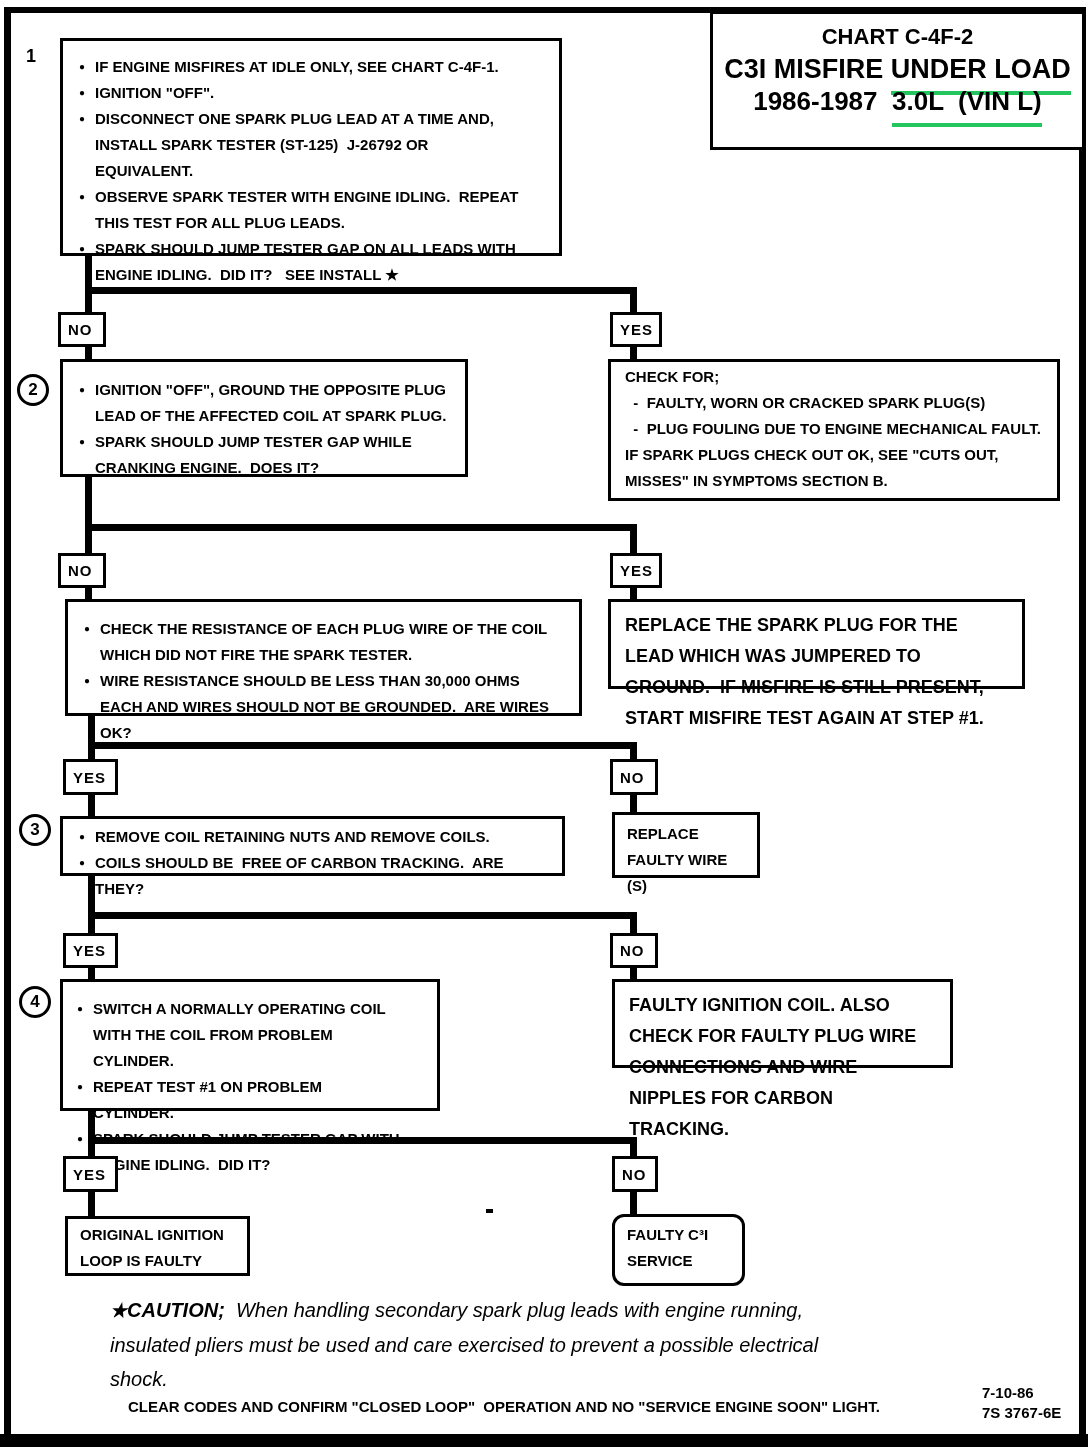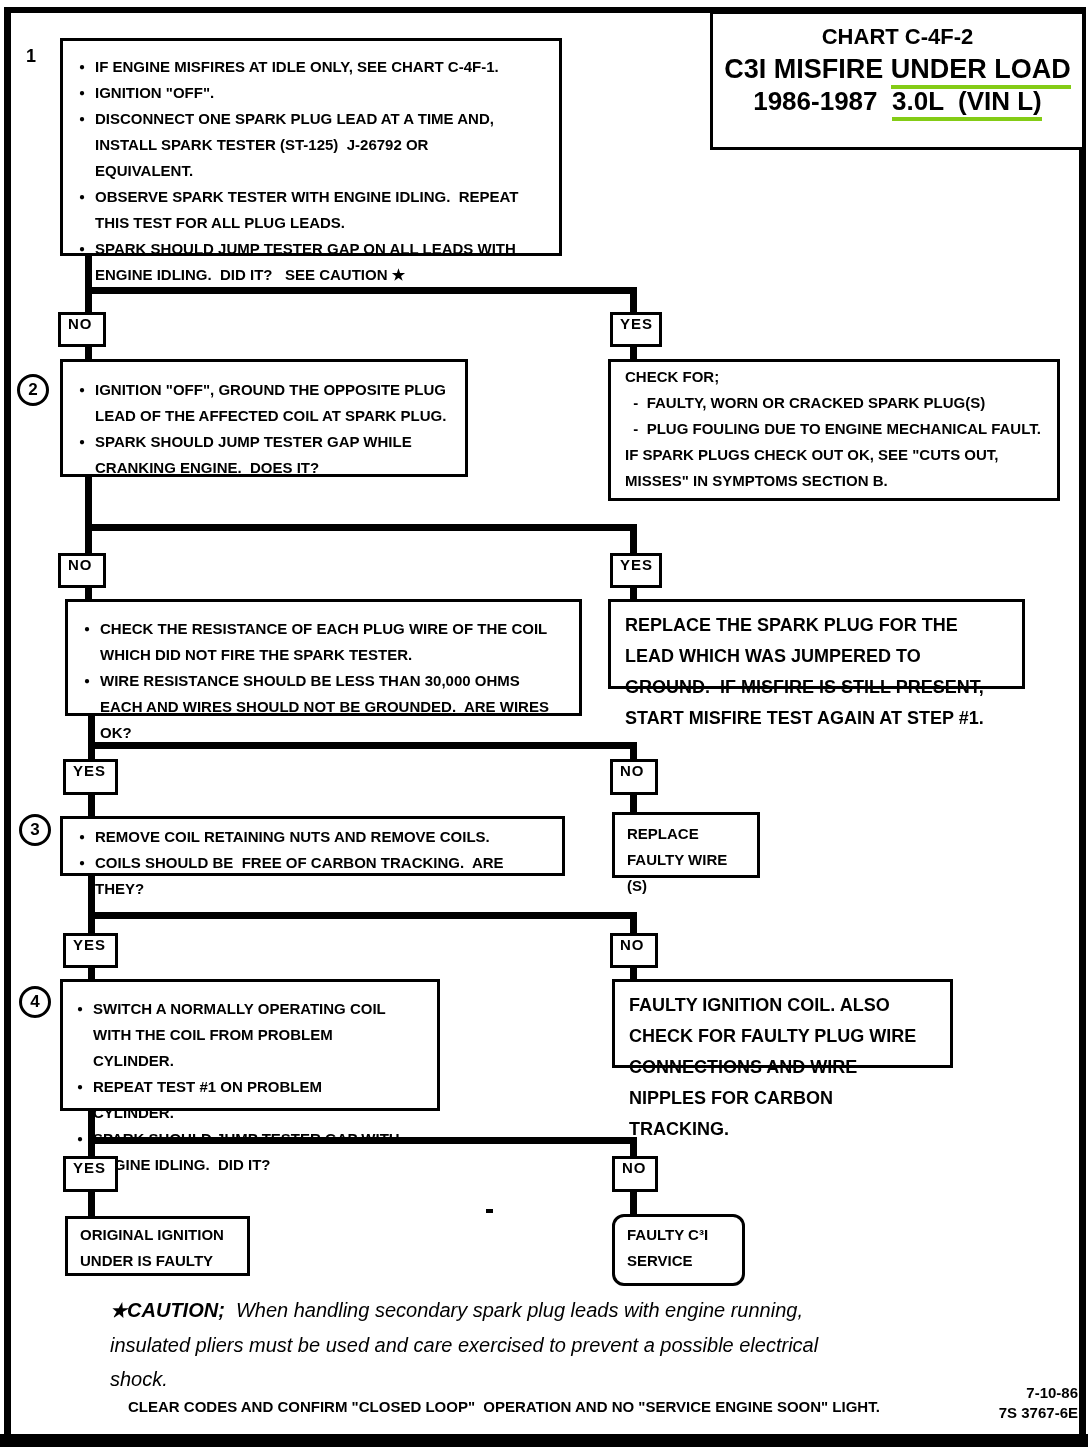--- a/index.html
+++ b/index.html
@@ -12,38 +12,38 @@
   .ink{background:#000;}
   
   .fbox{position:absolute;border:3px solid #000;background:#fff;box-sizing:border-box;}
   .bullets .bullet-item{position:relative;padding-left:16px;line-height:26px;font-size:15px;}
   .bullets .dot{position:absolute;left:0;top:0;font-size:10px;line-height:26px;}
   .btxt{white-space:pre-wrap;}
   .tline{line-height:26px;font-size:15px;white-space:pre-wrap;}
   .plain-text{line-height:31px;font-size:18px;white-space:pre-wrap;}
   
   .lbl{position:absolute;border:3px solid #000;background:#fff;box-sizing:border-box;
-       font-size:15px;letter-spacing:1px;padding-left:7px;display:flex;align-items:flex-start;}
+       font-size:15px;letter-spacing:1px;padding-left:7px;display:flex;align-items:center;}
   
   .circ{position:absolute;width:32px;height:32px;border:3px solid #000;border-radius:50%;
         box-sizing:border-box;font-size:17px;display:flex;align-items:center;justify-content:center;background:#fff;}
   .stepnum{position:absolute;font-size:18px;}
   
   .title-box{position:absolute;left:710px;top:11px;width:375px;height:139px;border:3px solid #000;
              box-sizing:border-box;text-align:center;background:#fff;}
   .t1{font-size:22px;letter-spacing:0px;margin-top:10px;white-space:pre;}
   .t2{font-size:27px;margin-top:4px;white-space:pre;}
   .t3{font-size:26px;margin-top:1px;white-space:pre;}
-  .u{border-bottom:4px solid #84cc16;padding-bottom:1px;}
+  .u{border-bottom:4px solid #22c55e;padding-bottom:7px;}
   
   .caution{position:absolute;left:110px;top:1293px;width:740px;font-size:20px;line-height:34px;font-weight:normal;font-style:italic;}
   .caution .cstar{font-weight:bold;font-size:19px;}
   .caution .clabel{font-weight:bold;}
   .footer-note{position:absolute;left:128px;top:1398px;font-size:15px;white-space:pre-wrap;}
-  .stamp{position:absolute;left:982px;top:1383px;width:96px;font-size:15px;line-height:20px;text-align:right;}
+  .stamp{position:absolute;left:982px;top:1383px;width:96px;font-size:15px;line-height:20px;text-align:left;}
   .speck{position:absolute;background:#000;}
 </style>
 </head>
 <body>
 
 <div class="page">
 
   <div class="abs ink" style="left:8px;top:7px;width:1077px;height:6px;"></div>
   <div class="abs ink" style="left:4px;top:7px;width:7px;height:1427px;"></div>
   <div class="abs ink" style="left:1079px;top:7px;width:7px;height:1427px;"></div>
@@ -56,21 +56,21 @@
   </div>
 
   <div class="stepnum" style="left:26px;top:46px;">1</div>
   <div class="fbox" style="left:60px;top:38px;width:502px;height:218px;padding:13px 38px 10px 16px;">
     <div class="bullets">
 
     <div class="bullet-item"><span class="dot">●</span><span class="btxt">IF ENGINE MISFIRES AT IDLE ONLY, SEE CHART C-4F-1.</span></div>
         <div class="bullet-item"><span class="dot">●</span><span class="btxt">IGNITION "OFF".</span></div>
         <div class="bullet-item"><span class="dot">●</span><span class="btxt">DISCONNECT ONE SPARK PLUG LEAD AT A TIME AND, INSTALL SPARK TESTER (ST-125)  J-26792 OR EQUIVALENT.</span></div>
         <div class="bullet-item"><span class="dot">●</span><span class="btxt">OBSERVE SPARK TESTER WITH ENGINE IDLING.  REPEAT THIS TEST FOR ALL PLUG LEADS.</span></div>
-        <div class="bullet-item"><span class="dot">●</span><span class="btxt">SPARK SHOULD JUMP TESTER GAP ON ALL LEADS WITH ENGINE IDLING.  DID IT?   SEE CAUTION ★</span></div>
+        <div class="bullet-item"><span class="dot">●</span><span class="btxt">SPARK SHOULD JUMP TESTER GAP ON ALL LEADS WITH ENGINE IDLING.  DID IT?   SEE INSTALL ★</span></div>
       </div>
   </div>
 
   <div class="abs ink" style="left:85px;top:256px;width:7px;height:56px;"></div>
   <div class="abs ink" style="left:85px;top:287px;width:552px;height:7px;"></div>
   <div class="abs ink" style="left:630px;top:287px;width:7px;height:25px;"></div>
 
   <div class="lbl" style="left:58px;top:312px;width:48px;height:35px;">
       <span>NO</span>
     </div>
@@ -202,21 +202,21 @@
       <span>NO</span>
     </div>
 
   <div class="abs ink" style="left:88px;top:1192px;width:7px;height:24px;"></div>
   <div class="abs ink" style="left:630px;top:1192px;width:7px;height:22px;"></div>
 
   <div class="fbox" style="left:65px;top:1216px;width:185px;height:60px;padding:3px 8px 3px 12px;">
     <div>
 
     <div class="tline">ORIGINAL IGNITION</div>
-        <div class="tline">UNDER IS FAULTY</div>
+        <div class="tline">LOOP IS FAULTY</div>
       </div>
   </div>
   <div class="fbox" style="left:612px;top:1214px;width:133px;height:72px;padding:5px 6px 3px 12px;border-radius:12px;">
     <div>
 
     <div class="tline">FAULTY C³I</div>
         <div class="tline">SERVICE</div>
       </div>
   </div>
 

